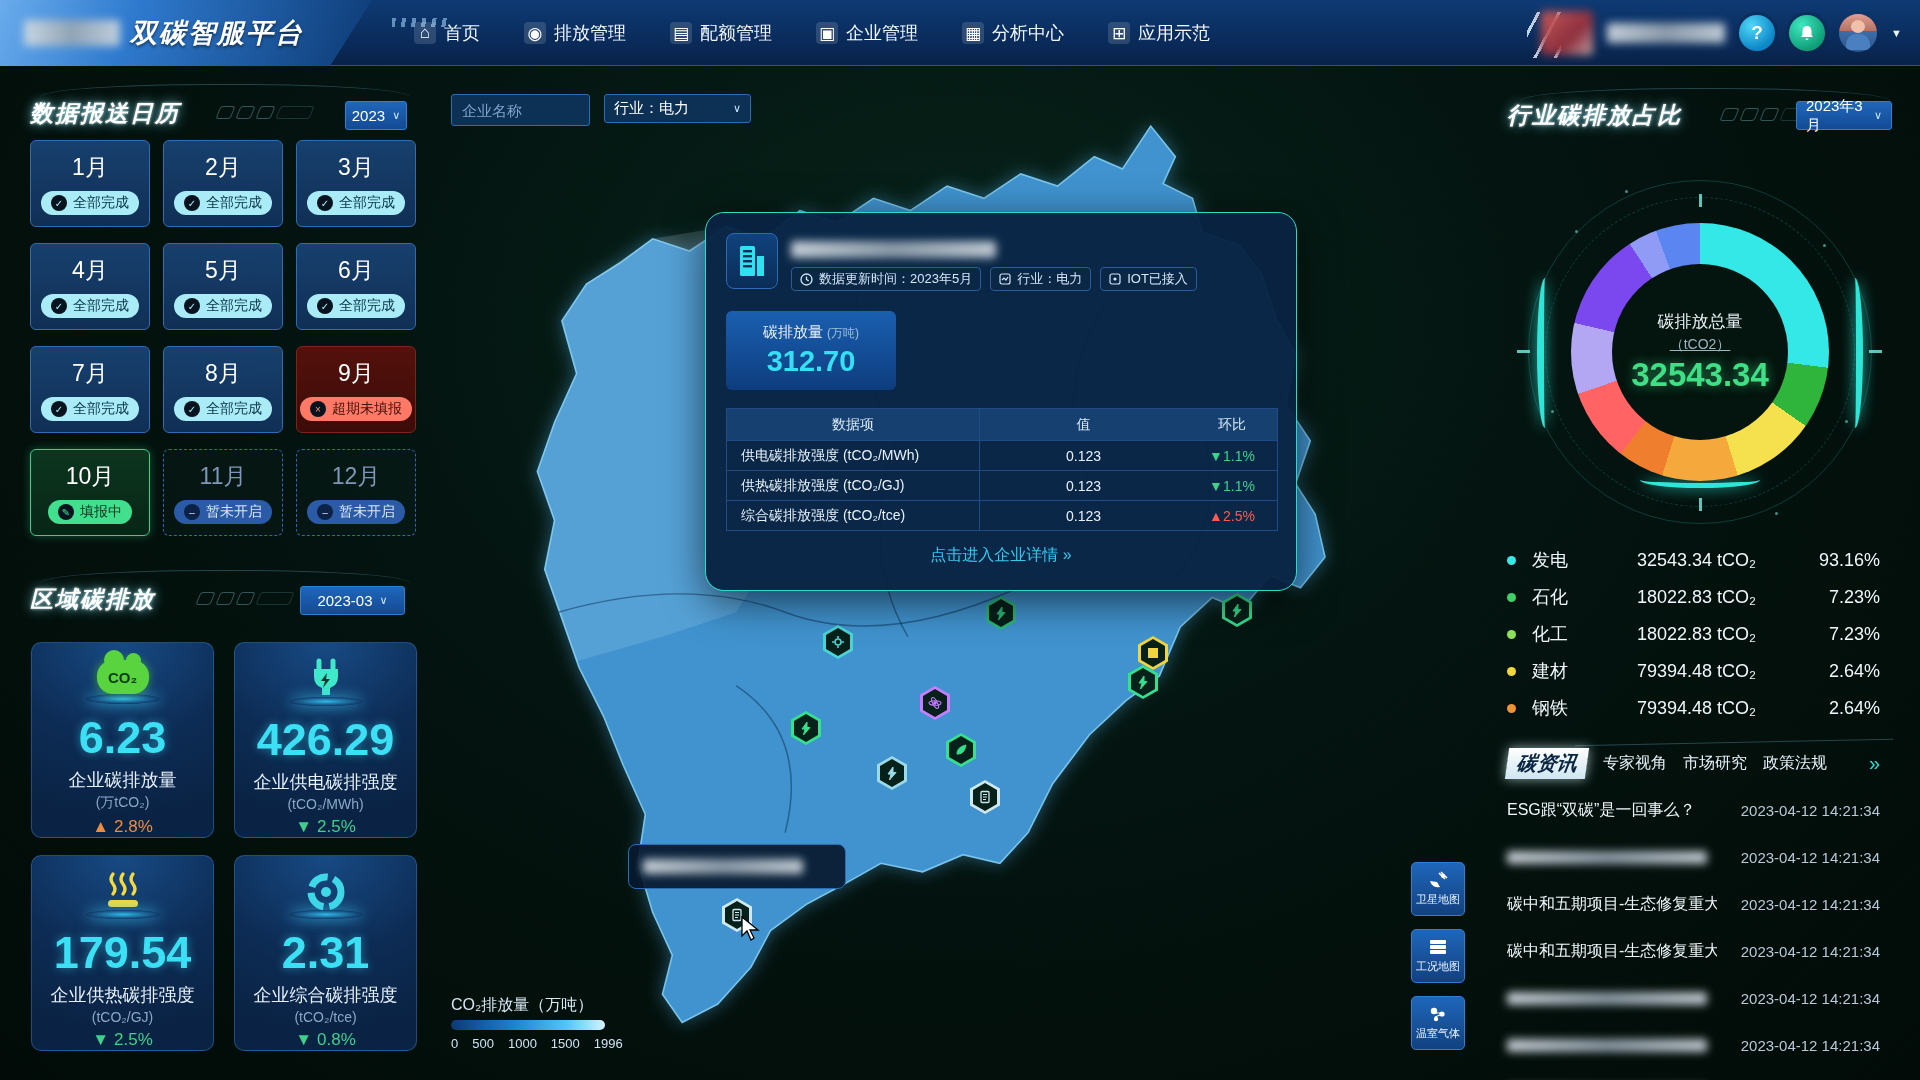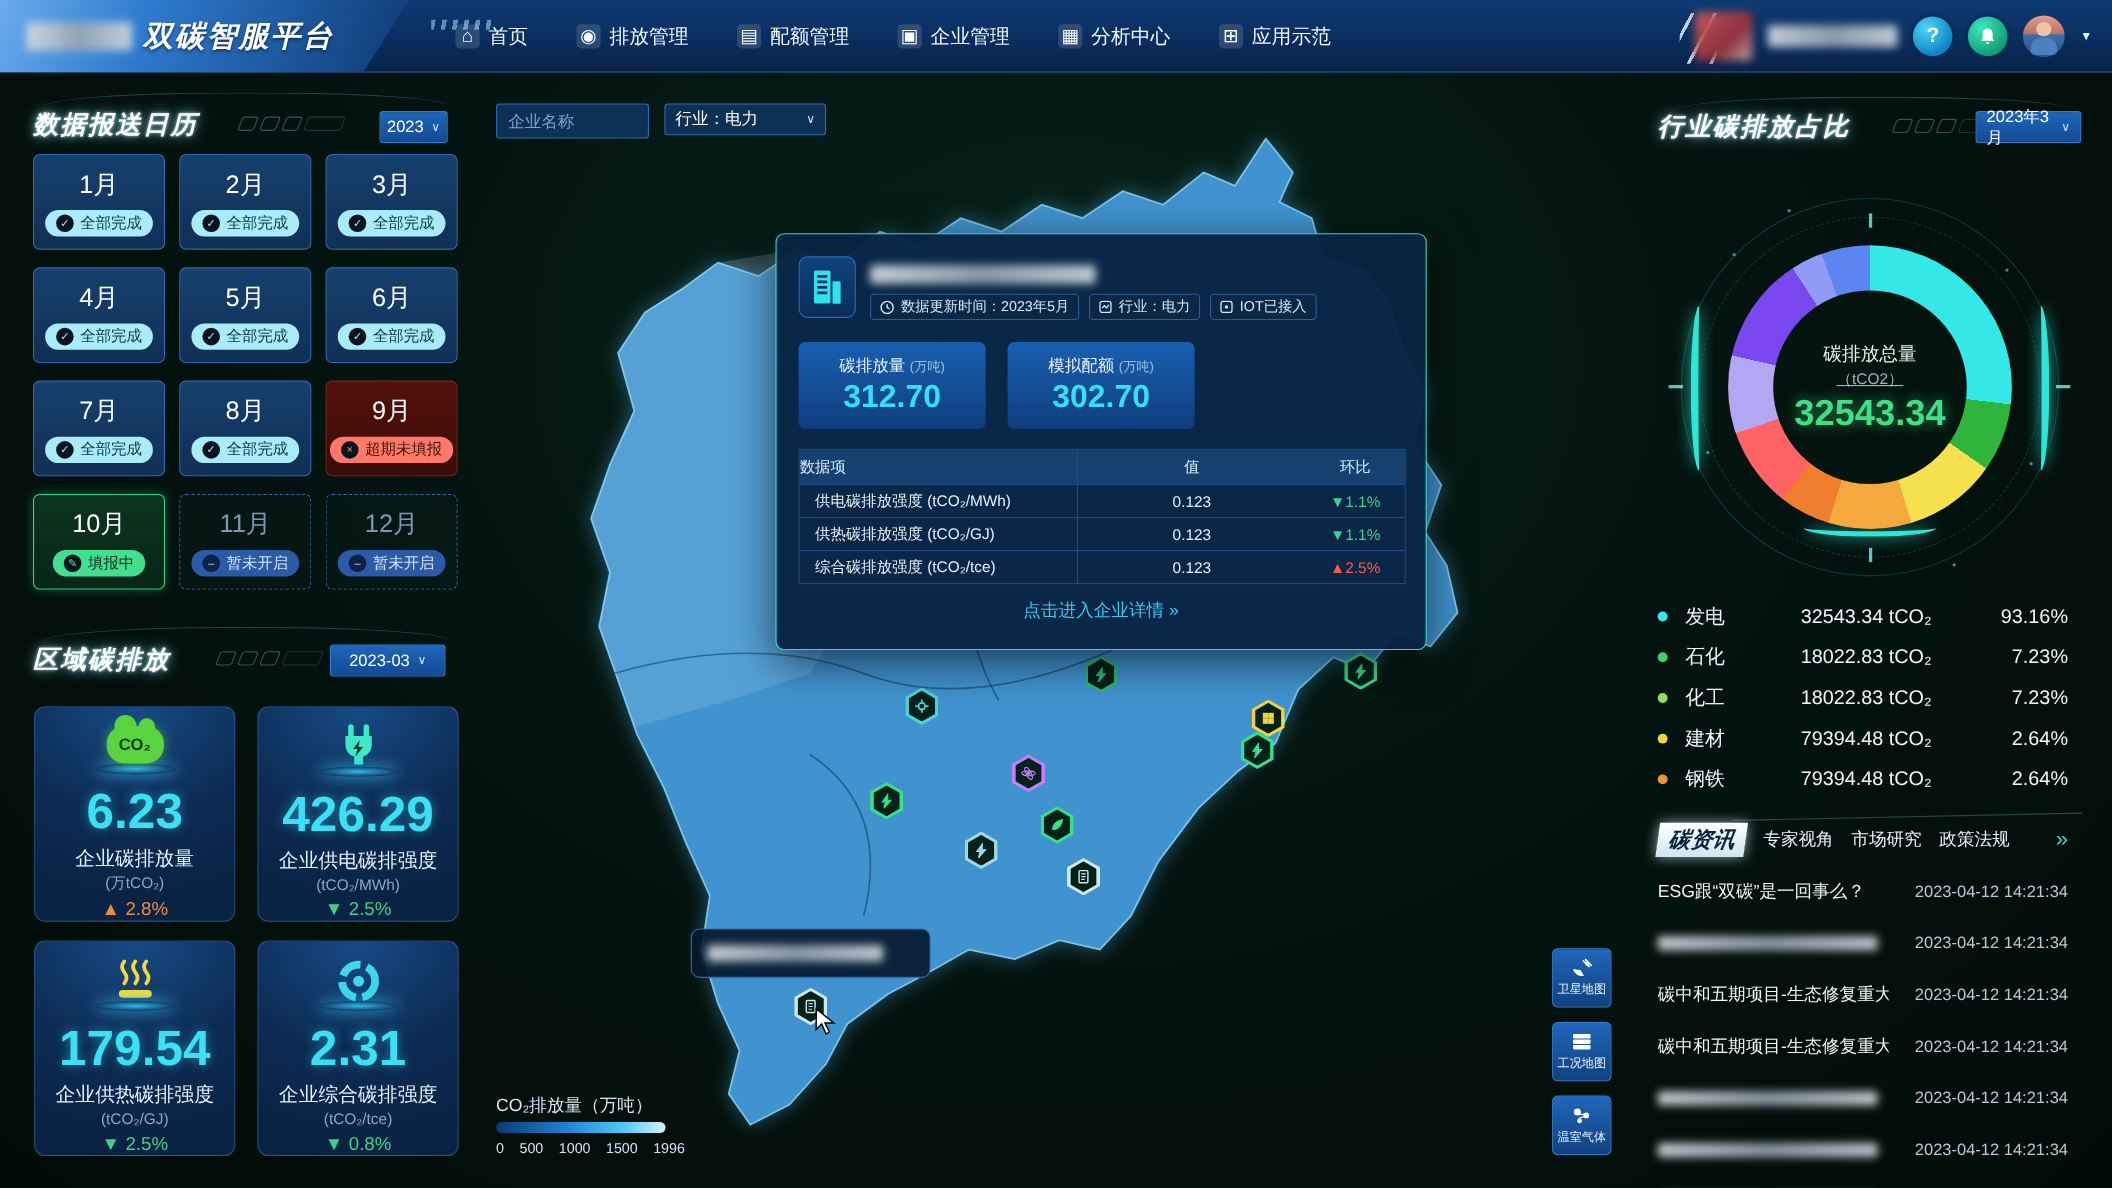--- a/index.html
+++ b/index.html
@@ -99,39 +99,39 @@
   .map-grad{position:absolute;left:451px;top:1020px;width:154px;height:10px;border-radius:5px;
     background:linear-gradient(90deg,#0b3a73 0%,#1f7fd0 40%,#4fc8f5 75%,#d5f2ff 100%);}
   .map-ticks{position:absolute;left:451px;top:1036px;width:190px;display:flex;gap:14px;color:#cfe3f5;font-size:13px;}
   .layer-btns{position:absolute;left:1411px;top:862px;display:flex;flex-direction:column;gap:13px;}
   .layer-btn{width:54px;height:54px;border-radius:5px;background:linear-gradient(180deg,#1f66ba,#12417f);
     border:1px solid #2f7fd0;display:flex;flex-direction:column;align-items:center;justify-content:center;gap:3px;cursor:pointer;}
   .layer-btn svg{display:block;}
   .layer-btn span{color:#e8f2fc;font-size:11px;}
   
   .popup{position:absolute;left:705px;top:212px;width:592px;height:379px;background:rgba(8,34,66,.96);
-    border:1px solid #28dcc8;border-radius:8px;box-shadow:0 10px 40px rgba(0,0,0,.6);padding:20px;}
+    border:1px solid #28dcc8;border-radius:19px;box-shadow:0 10px 40px rgba(0,0,0,.6);padding:20px;}
   .popup-head{display:flex;gap:13px;}
   .pop-ico{width:52px;height:56px;border-radius:8px;background:linear-gradient(180deg,#10427c,#0b2d58);
     border:1px solid #2a6db5;display:flex;align-items:center;justify-content:center;}
   .pop-name{width:205px;height:17px;margin-top:8px;}
   .pop-badges{display:flex;gap:9px;margin-top:9px;}
   .pop-badge{display:flex;align-items:center;gap:6px;background:#0a2746;border:1px solid #2a5d9a;border-radius:4px;
     color:#d5e6f8;font-size:13px;padding:3px 8px;height:24px;}
   .pop-stats{display:flex;gap:20px;margin-top:20px;}
   .pop-stat{width:170px;height:79px;border-radius:6px;background:linear-gradient(180deg,#1a5fb0,#0e3d7e);
     display:flex;flex-direction:column;align-items:center;justify-content:center;gap:3px;}
   .pop-stat-label{color:#e8f2fc;font-size:15px;}
   .pop-stat-label .unit{color:#9fc0dd;font-size:12px;}
   .pop-stat-value{font-size:29px;font-weight:bold;color:#35e0f5;}
   .pop-stat-value.neg{color:#ff4848;}
   .pop-table{margin-top:18px;width:552px;border:1px solid #1d4c86;font-size:14px;color:#e8f2fc;}
   .pt-head{display:flex;background:#15406f;color:#dcebf8;height:31px;align-items:center;}
   .pt-row{display:flex;height:30px;align-items:center;border-top:1px solid #1d4c86;}
-  .pt-c1{width:252px;padding-left:14px;} .pt-head .pt-c1{padding-left:0;}
+  .pt-c1{width:252px;padding-left:14px;} .pt-head .pt-c1{text-align:center;padding-left:0;}
   .pt-c2{width:208px;text-align:center;border-left:1px solid #1d4c86;align-self:stretch;display:flex;align-items:center;justify-content:center;}
   .pt-c3{width:90px;text-align:center;}
   .pt-row .pt-c3.down{color:#3fd08a;} .pt-row .pt-c3.up{color:#ff5a4d;}
   .pop-link{margin-top:14px;text-align:center;color:#35c8f0;font-size:16px;cursor:pointer;}
   
   .donut-wrap{position:absolute;left:1505px;top:160px;width:390px;height:384px;}
   .ring1{position:absolute;left:23px;top:20px;width:344px;height:344px;border-radius:50%;border:1px solid rgba(46,210,200,.22);}
   .ring2{position:absolute;left:40px;top:37px;width:310px;height:310px;border-radius:50%;border:1px dashed rgba(46,210,200,.22);}
   .donut{position:absolute;left:66px;top:63px;width:258px;height:258px;border-radius:50%;}
   .donut-hole{position:absolute;left:107px;top:104px;width:176px;height:176px;border-radius:50%;background:#04140e;
@@ -598,24 +598,20 @@
             <span>IOT已接入</span>
           </div>
         </div>
       </div>
     </div>
     <div class="pop-stats">
       <div class="pop-stat">
         <div class="pop-stat-label"><span>碳排放量</span> <span class="unit">(万吨)</span></div>
         <div class="pop-stat-value">312.70</div>
       </div>
-      <div class="pop-stat">
-        <div class="pop-stat-label"><span>模拟配额</span> <span class="unit">(万吨)</span></div>
-        <div class="pop-stat-value">302.70</div>
-      </div>
     </div>
     <div class="pop-table">
       <div class="pt-head">
         <div class="pt-c1">数据项</div>
         <div class="pt-c2">值</div>
         <div class="pt-c3">环比</div>
       </div>
       <div id="pop-rows">
           <div class="pt-row">
             <div class="pt-c1">供电碳排放强度 (tCO₂/MWh)</div>

